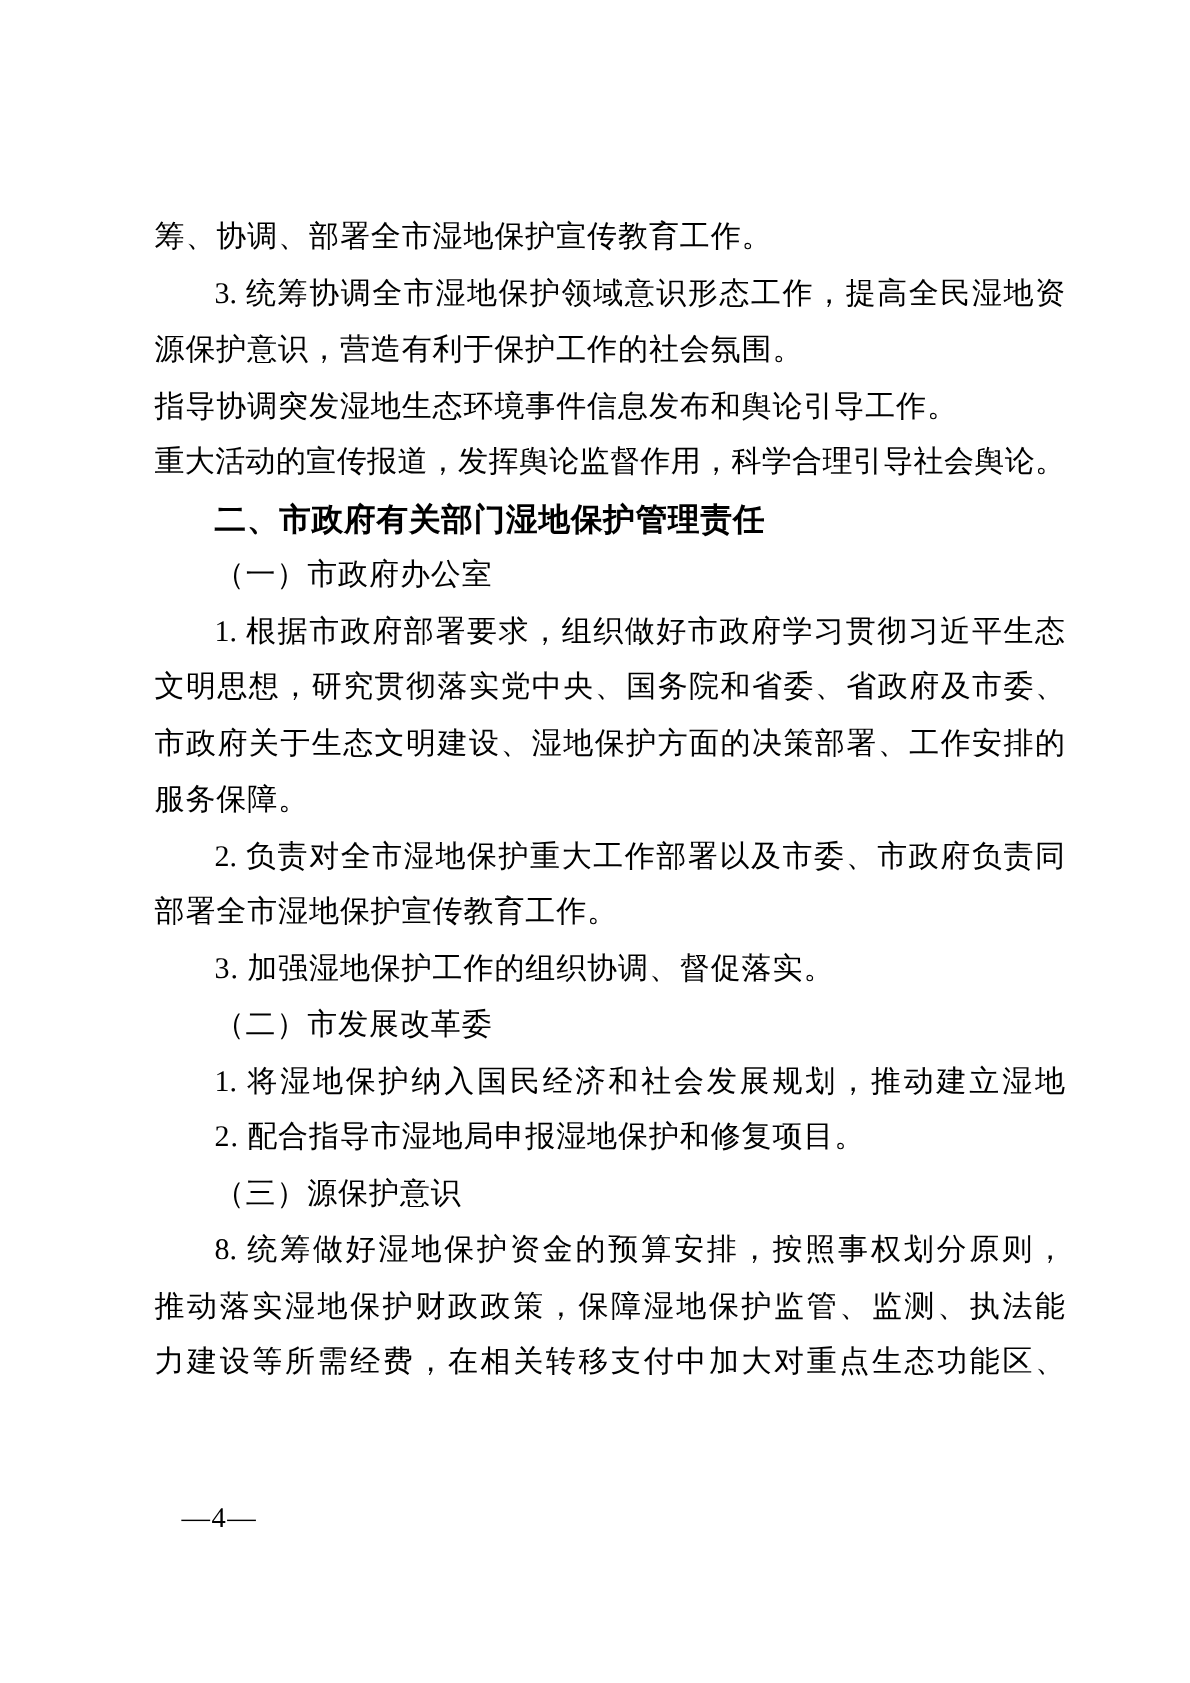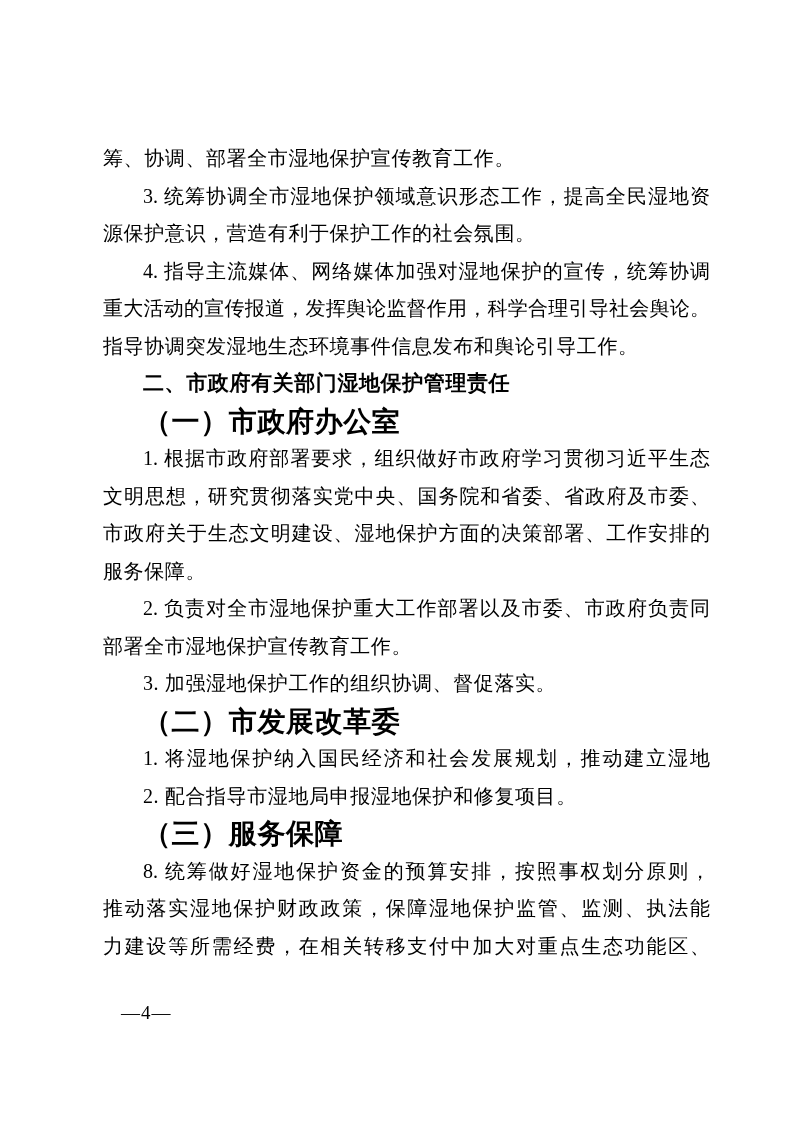--- a/index.html
+++ b/index.html
@@ -38,56 +38,54 @@
     text-align: justify;
     text-align-last: justify;
     text-justify: inter-character;
   }
   .line.heading {
     font-family: Liberation Serif, serif;
     font-weight: bold;
     font-size: 21px;
   }
   .line.subheading {
-    font-size: 28px;
-    font-weight: bold;
+    font-size: 20px;
   }
   .page-number {
     position: absolute;
     left: 121px;
     top: 998px;
     height: 30px;
     line-height: 30px;
     font-size: 19px;
     letter-spacing: 1px;
     font-family: "Liberation Serif", "DejaVu Serif", serif;
   }
 </style>
 </head>
 <body>
 
 <div class="page">
   <div class="doc-body" id="doc-body">
       <div class="line body">筹、协调、部署全市湿地保护宣传教育工作。</div>
       <div class="line body indent fill">3. 统筹协调全市湿地保护领域意识形态工作，提高全民湿地资</div>
       <div class="line body">源保护意识，营造有利于保护工作的社会氛围。</div>
-      <div class="line body indent fill">4. 指导主流媒体、网络媒体加强对湿地保护的宣传，统筹协调</div>
+      <div class="line body">指导协调突发湿地生态环境事件信息发布和舆论引导工作。</div>
       <div class="line body fill">重大活动的宣传报道，发挥舆论监督作用，科学合理引导社会舆论。</div>
-      <div class="line body">指导协调突发湿地生态环境事件信息发布和舆论引导工作。</div>
       <div class="line heading indent">二、市政府有关部门湿地保护管理责任</div>
       <div class="line subheading indent">（一）市政府办公室</div>
       <div class="line body indent fill">1. 根据市政府部署要求，组织做好市政府学习贯彻习近平生态</div>
       <div class="line body fill">文明思想，研究贯彻落实党中央、国务院和省委、省政府及市委、</div>
       <div class="line body fill">市政府关于生态文明建设、湿地保护方面的决策部署、工作安排的</div>
       <div class="line body">服务保障。</div>
       <div class="line body indent fill">2. 负责对全市湿地保护重大工作部署以及市委、市政府负责同</div>
       <div class="line body">部署全市湿地保护宣传教育工作。</div>
       <div class="line body indent">3. 加强湿地保护工作的组织协调、督促落实。</div>
       <div class="line subheading indent">（二）市发展改革委</div>
       <div class="line body indent fill">1. 将湿地保护纳入国民经济和社会发展规划，推动建立湿地</div>
       <div class="line body indent">2. 配合指导市湿地局申报湿地保护和修复项目。</div>
-      <div class="line subheading indent">（三）服务保障</div>
+      <div class="line subheading indent">（三）源保护意识</div>
       <div class="line body indent fill">8. 统筹做好湿地保护资金的预算安排，按照事权划分原则，</div>
       <div class="line body fill">推动落实湿地保护财政政策，保障湿地保护监管、监测、执法能</div>
       <div class="line body fill">力建设等所需经费，在相关转移支付中加大对重点生态功能区、</div>
     </div>
   <div class="page-number">—4—</div>
 </div>
 
 </body></html>

